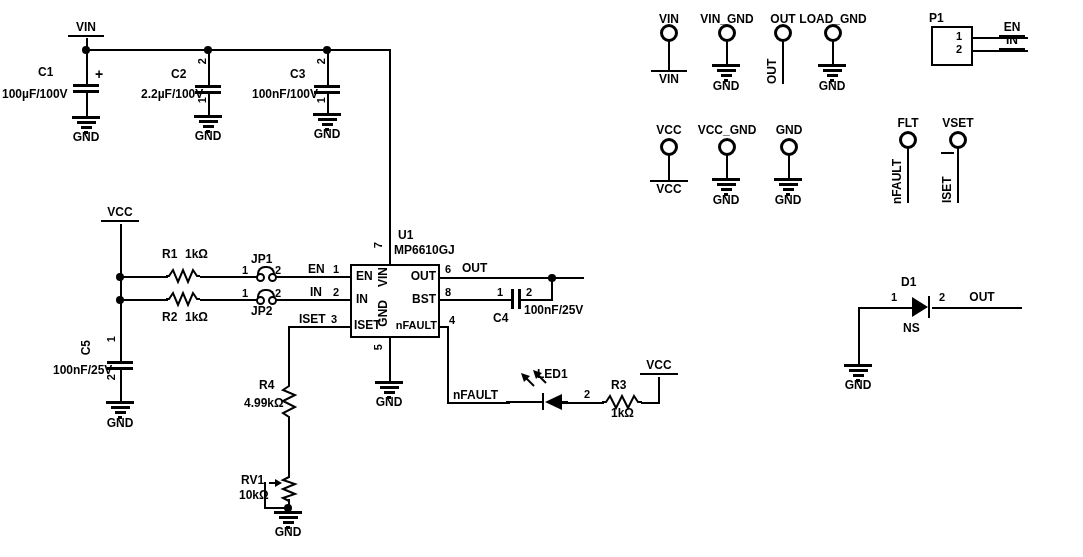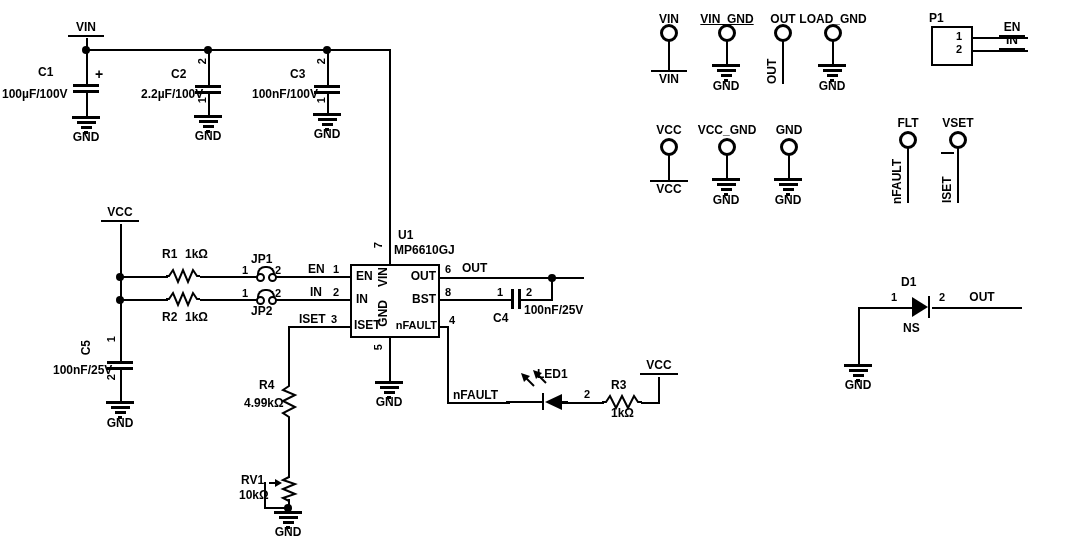--- a/index.html
+++ b/index.html
@@ -265,21 +265,21 @@
   <div class="w" style="left:971px;top:37px;width:57px;"></div>
   <div class="w" style="left:971px;top:50px;width:57px;"></div>
   <div class="lbl ctr bb" style="left:999px;top:21px;width:26px;">EN</div>
   <div class="lbl ctr bb" style="left:999px;top:34px;width:26px;">IN</div>
 
   <div class="lbl ctr" style="left:649px;top:13px;width:40px;">VIN</div>
   <div class="tpc" style="left:660px;top:24px;"></div>
   <div class="v" style="left:668px;top:41px;height:30px;"></div>
   <div class="lbl ctr bt" style="left:651px;top:70px;width:36px;">VIN</div>
 
-  <div class="lbl ctr" style="left:697px;top:13px;width:60px;text-decoration:underline;">VIN_GND</div>
+  <div class="lbl ctr" style="left:697px;top:13px;width:60px;">VIN_GND</div>
   <div class="tpc" style="left:718px;top:24px;"></div>
   <div class="v" style="left:726px;top:41px;height:24px;"></div>
   <div class="gnd" style="left:712px;top:64px;">
       <i></i>
       <i></i>
       <i></i>
       <i></i>
     </div>
   <div class="lbl ctr" style="left:706px;top:80px;width:40px;">GND</div>
 

